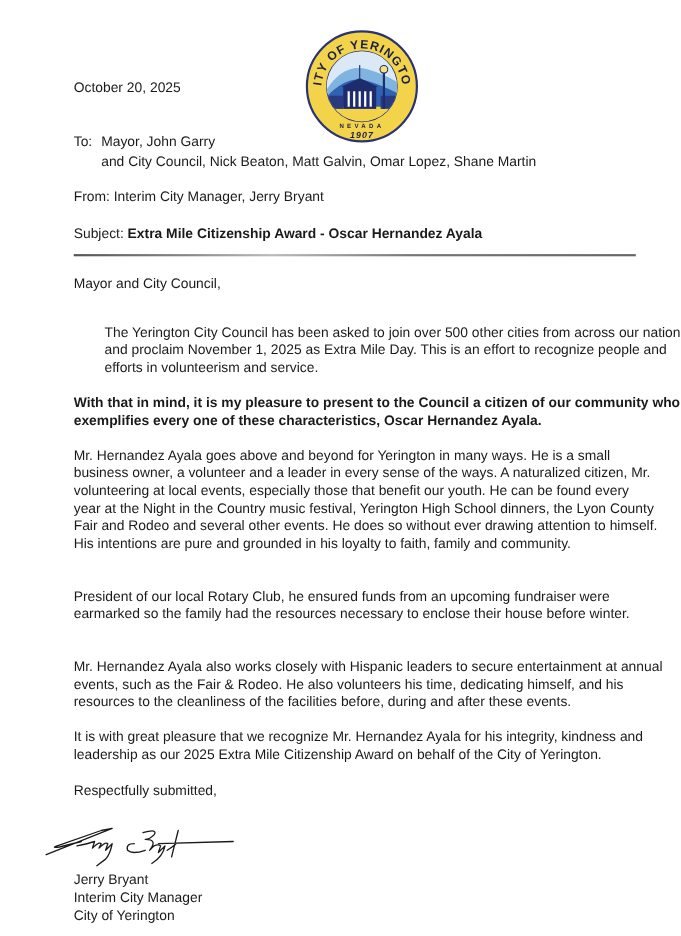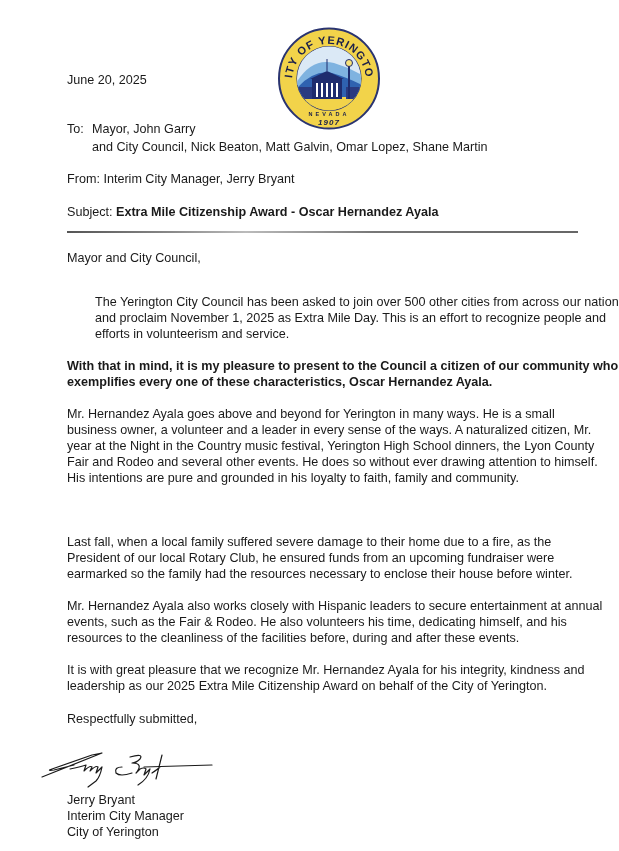--- a/index.html
+++ b/index.html
@@ -77,21 +77,21 @@
       <line x1="51" y1="44" x2="51" y2="32" stroke="#1e2c6e" stroke-width="1"></line>
     </g>
     <text font-family="Liberation Sans, sans-serif" font-weight="bold" font-size="11" fill="#1a1f4a" letter-spacing="1">
       <textPath href="#ringTop" startOffset="50%" text-anchor="middle">CITY OF YERINGTON</textPath>
     </text>
     <text x="53" y="89" text-anchor="middle" font-family="Liberation Sans, sans-serif" font-weight="bold" font-size="5.5" fill="#1a1f4a" letter-spacing="3">NEVADA</text>
     <text x="53" y="98" text-anchor="middle" font-family="Liberation Sans, sans-serif" font-weight="bold" font-style="italic" font-size="8" fill="#1a1f4a" letter-spacing="1">1907</text>
   </svg>
 </div>
 
-<div id="date" class="abs line">June 20, 2025</div>
+<div id="date" class="abs line">October 20, 2025</div>
 
 <div id="to-label" class="abs line">To:</div>
 <div id="to-line1" class="abs line">Mayor, John Garry</div>
 <div id="to-line2" class="abs line">and City Council, Nick Beaton, Matt Galvin, Omar Lopez, Shane Martin</div>
 
 <div id="from" class="abs line">From: Interim City Manager, Jerry Bryant</div>
 
 <div id="subject" class="abs line">
   <span>Subject: </span><b>Extra Mile Citizenship Award - Oscar Hernandez Ayala</b>
 </div>
@@ -107,27 +107,27 @@
 </div>
 
 <div id="p2" class="para">
   <span class="line">With that in mind, it is my pleasure to present to the Council a citizen of our community who</span>
   <span class="line">exemplifies every one of these characteristics, Oscar Hernandez Ayala.</span>
 </div>
 
 <div id="p3" class="para">
   <span class="line">Mr. Hernandez Ayala goes above and beyond for Yerington in many ways.  He is a small</span>
   <span class="line">business owner, a volunteer and a leader in every sense of the ways.  A naturalized citizen, Mr.</span>
+  <span class="line">volunteering at local events, especially those that benefit our youth.  He can be found every</span>
   <span class="line">year at the Night in the Country music festival, Yerington High School dinners, the Lyon County</span>
   <span class="line">Fair and Rodeo and several other events. He does so without ever drawing attention to himself.</span>
   <span class="line">His intentions are pure and grounded in his loyalty to faith, family and community.</span>
 </div>
 
 <div id="p4" class="para">
-  <span class="line">Last fall, when a local family suffered severe damage to their home due to a fire, as the</span>
   <span class="line">President of our local Rotary Club, he ensured funds from an upcoming fundraiser were</span>
   <span class="line">earmarked so the family had the resources necessary to enclose their house before winter.</span>
 </div>
 
 <div id="p5" class="para">
   <span class="line">Mr. Hernandez Ayala also works closely with Hispanic leaders to secure entertainment at annual</span>
   <span class="line">events, such as the Fair &amp; Rodeo.  He also volunteers his time, dedicating himself, and his</span>
   <span class="line">resources to the cleanliness of the facilities before, during and after these events.</span>
 </div>
 

